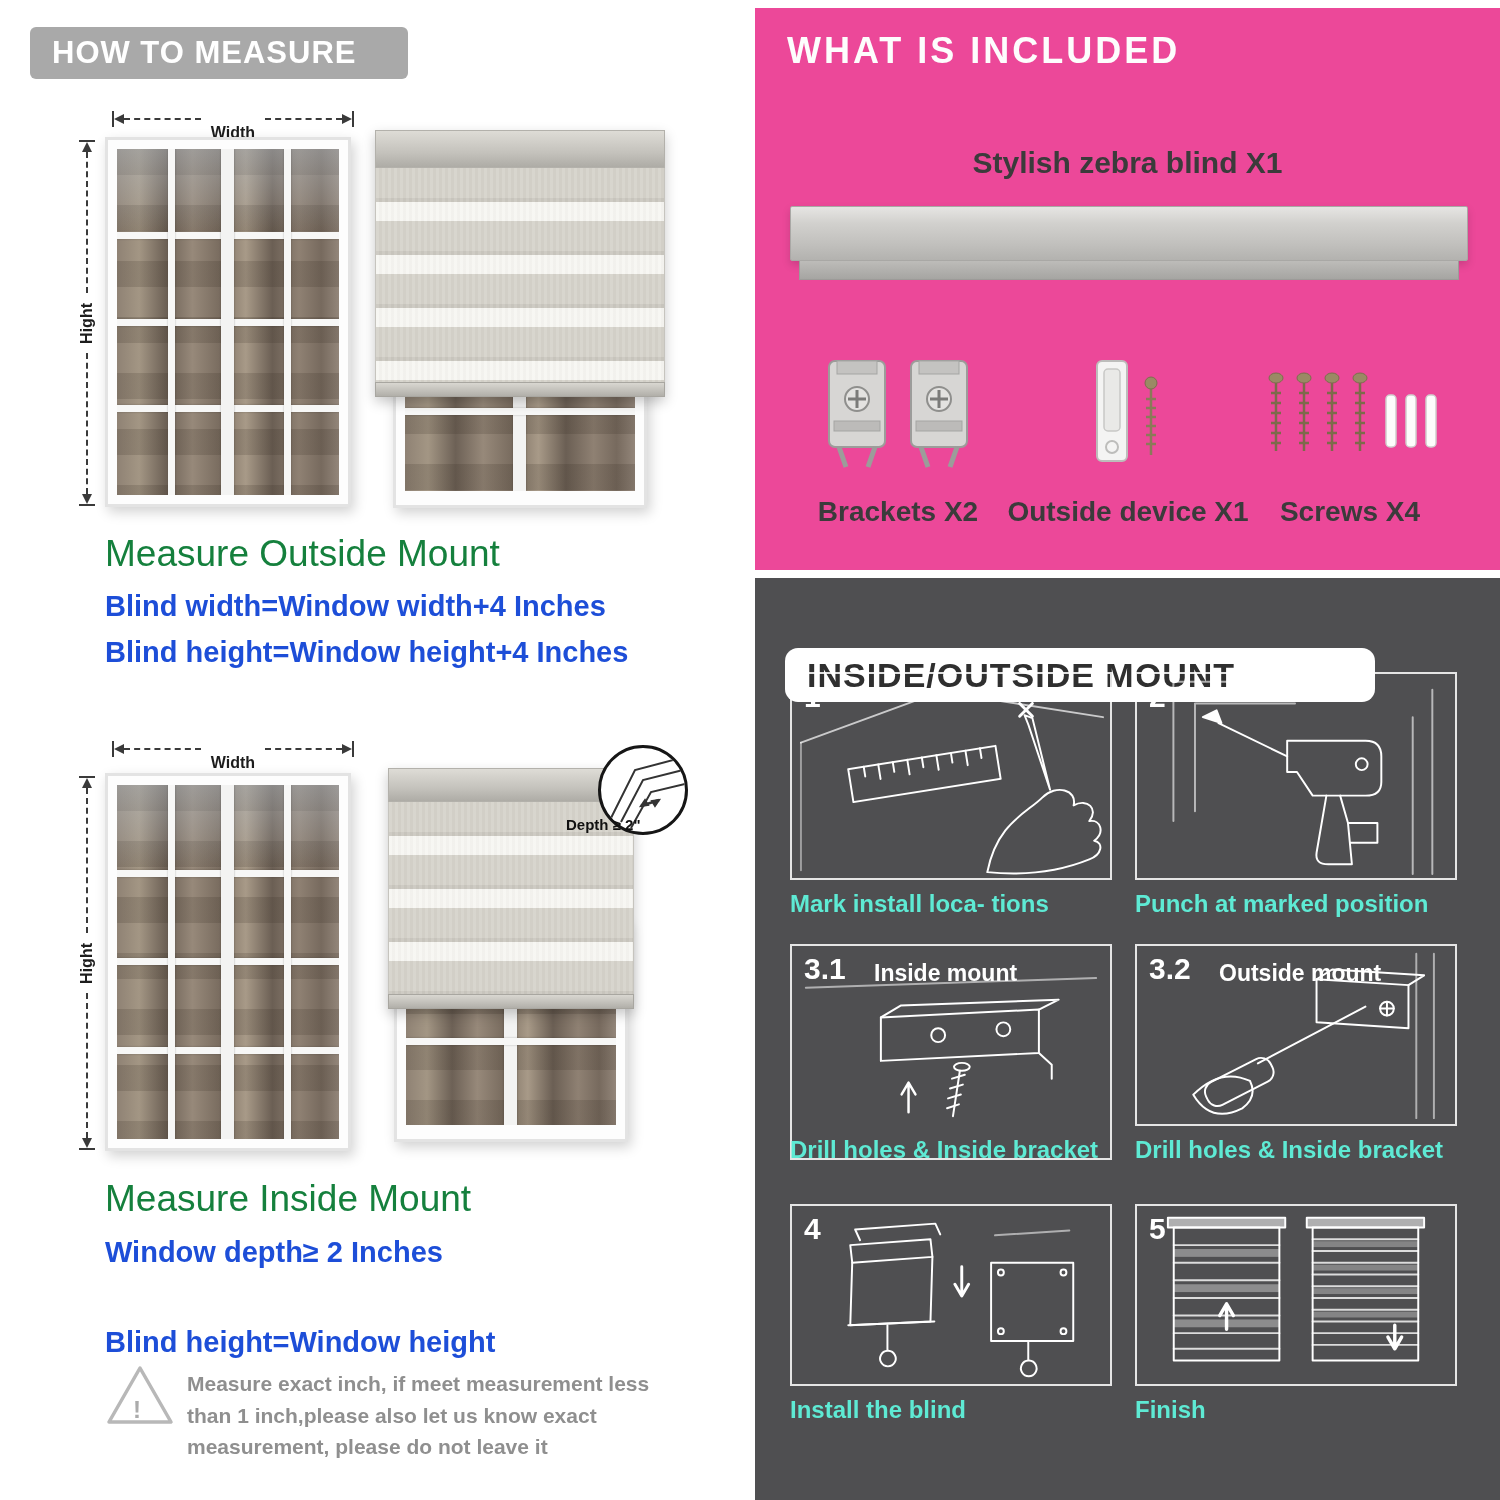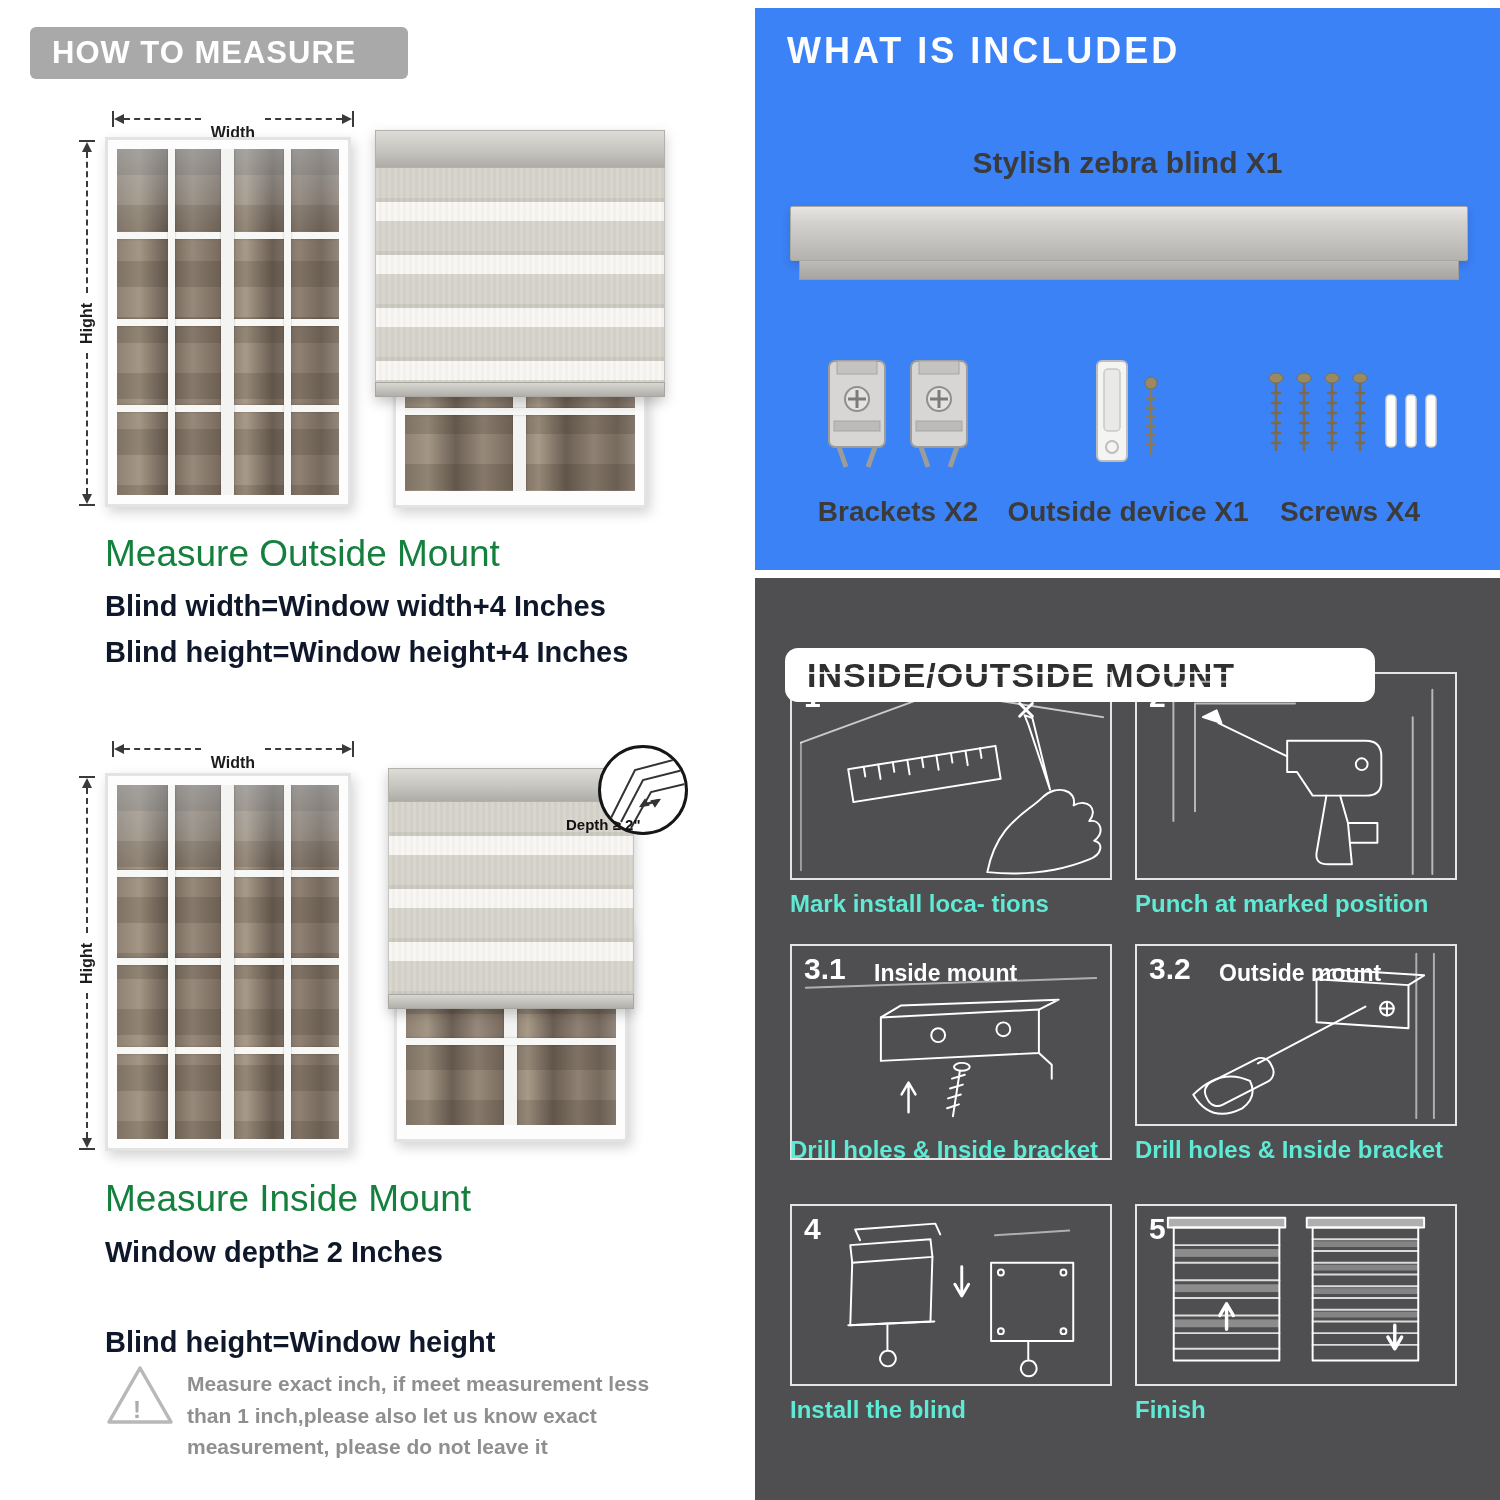--- a/index.html
+++ b/index.html
@@ -5,21 +5,21 @@
   * { margin:0; padding:0; box-sizing:border-box; }
   html,body { background:#fff; }
   body { font-family:"Liberation Sans", sans-serif; }
   .canvas { position:relative; width:1500px; height:1500px; background:#fff; overflow:hidden; }
 
   
   .pill-left { position:absolute; left:30px; top:27px; width:378px; height:52px; background:#a9a9a9;
     border-radius:6px; color:#fff; font-size:31px; font-weight:bold; letter-spacing:1px;
     display:flex; align-items:center; padding-left:22px; }
   .h-title { position:absolute; font-size:37px; font-weight:normal; color:#15803d; }
-  .gray-line { position:absolute; font-size:29px; font-weight:bold; color:#0f172a; white-space:nowrap; }
+  .gray-line { position:absolute; font-size:29px; font-weight:bold; color:#1d4ed8; white-space:nowrap; }
 
   
   .measure-h { position:absolute; display:flex; align-items:center; height:18px; }
   .measure-h .tick { width:2px; height:16px; background:#3a3a3a; }
   .measure-h .tri-l { width:0; height:0; border-top:5px solid transparent; border-bottom:5px solid transparent; border-right:10px solid #3a3a3a; }
   .measure-h .tri-r { width:0; height:0; border-top:5px solid transparent; border-bottom:5px solid transparent; border-left:10px solid #3a3a3a; }
   .measure-h .dash { flex:1; height:0; border-top:2px dashed #3a3a3a; }
   .measure-h .mlabel { font-size:16px; font-weight:bold; color:#1d1d1d; padding:0 10px;margin-top:28px; }
   .measure-v { position:absolute; display:flex; flex-direction:column; align-items:center; width:18px; }
   .measure-v .tick { height:2px; width:16px; background:#3a3a3a; }
@@ -52,21 +52,21 @@
 
   
   .depth-circle { position:absolute; width:90px; height:90px; border:3px solid #161616; border-radius:50%; background:#fff; overflow:hidden; }
   .depth-label { position:absolute; font-size:15px; font-weight:bold; color:#111; }
 
   
   .note-text { position:absolute; font-size:21px; font-weight:bold; color:#8f8f8f; line-height:1.5; }
   .note-bang { position:absolute; font-size:24px; font-weight:bold; color:#ababab; }
 
   
-  .right-light { position:absolute; left:755px; top:8px; width:745px; height:562px; background:#3b82f6; }
+  .right-light { position:absolute; left:755px; top:8px; width:745px; height:562px; background:#ec4899; }
   .rl-header { position:absolute; left:32px; top:22px; font-size:36px; font-weight:bold; color:#fdfdfd; letter-spacing:3px; }
   .rl-blind-label { position:absolute; left:0; right:0; top:138px; text-align:center; font-size:30px; font-weight:bold; color:#3b3b3b; }
   .headrail { position:absolute; left:35px; top:198px; width:678px; height:76px; }
   .hr-top { height:55px; background:linear-gradient(180deg,#e6e5e3 0%,#d2d1ce 30%,#c1c0bd 70%,#b3b2af 100%);
     border:1px solid #a9a8a5; border-radius:2px; box-shadow:0 4px 8px rgba(0,0,0,.15);
   }
   .hr-lip { margin:0 9px; height:19px; background:linear-gradient(180deg,#bdbcb9,#a6a5a2); border:1px solid #9c9b98; border-top:none; }
   .inc-group { position:absolute; display:flex; flex-direction:column; align-items:center; }
   .inc-icons { height:142px; display:flex; align-items:center; justify-content:center; gap:10px; }
   .inc-label { font-size:28px; font-weight:bold; color:#3b3b3b; margin-top:10px; white-space:nowrap; }

